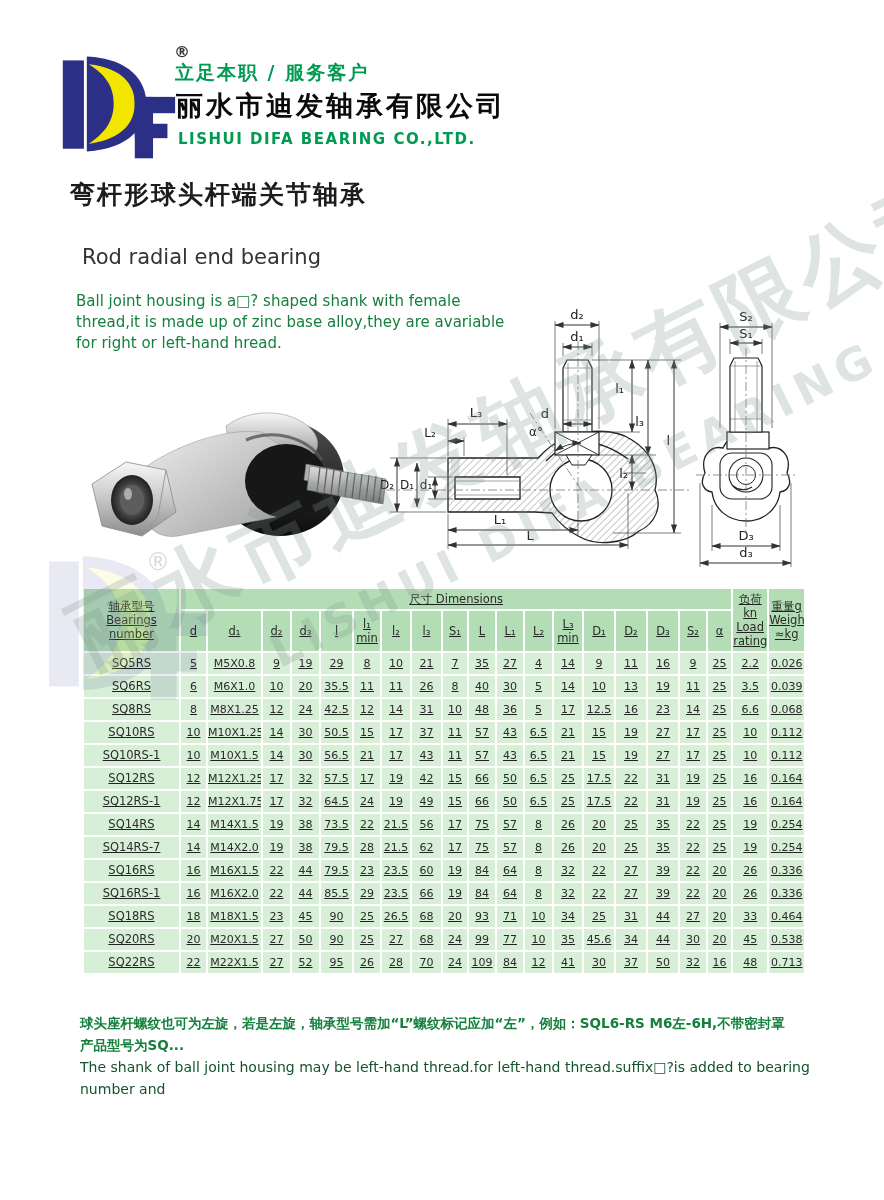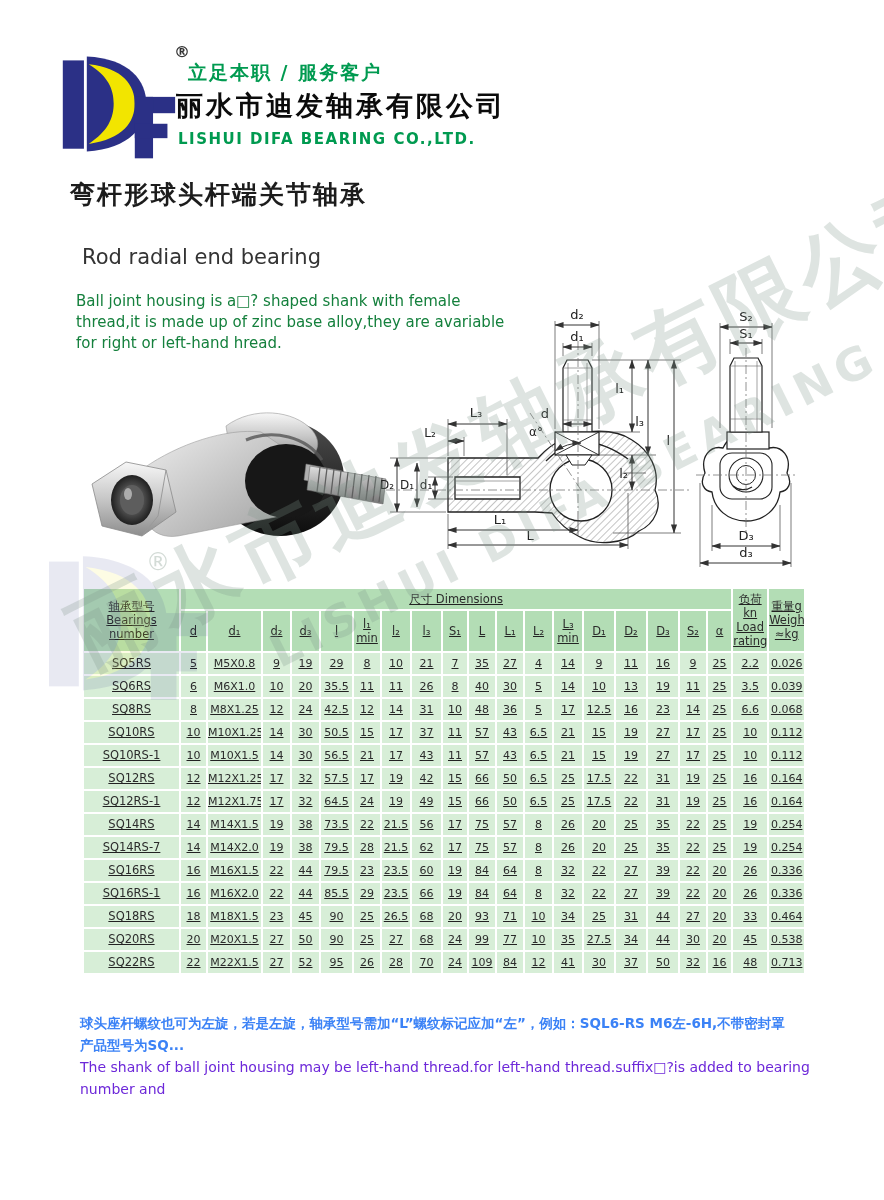--- a/index.html
+++ b/index.html
@@ -2,21 +2,21 @@
 <html><head>
 <meta charset="utf-8">
 <style>
   html,body { margin:0; padding:0; background:#fff; }
   .page { position:relative; width:884px; height:1200px; background:#fff; overflow:hidden;
           font-family:"DejaVu Sans","Liberation Sans",sans-serif; color:#222; }
   .abs { position:absolute; }
 
   
   .reg-mark   { left:174px; top:42px; font-size:16px; font-weight:700; color:#333; }
-  .slogan     { left:188px; top:60px; font-size:19px; font-weight:700; color:#009a50; letter-spacing:2px; }
+  .slogan     { left:175px; top:60px; font-size:19px; font-weight:700; color:#009a50; letter-spacing:2px; }
   .company-cn { left:176px; top:88px; font-size:27px; font-weight:700; color:#0b0b0b; letter-spacing:3px; }
   .company-en { left:178px; top:130px; font-size:15px; font-weight:700; color:#009a50; letter-spacing:1.5px; }
 
   
   .title-cn { left:70px; top:178px; font-size:25px; font-weight:700; color:#1c1c1c; letter-spacing:2px; }
   .title-en { left:82px; top:209px; font-size:21px; color:#333;margin-top:36px; }
   .desc-cn  { left:82px; top:242px; font-size:14.5px; font-weight:600; color:#333; line-height:23px; }
   .desc-en  { left:76px; top:291px; font-size:15px; color:#15803d; line-height:21px; }
 
   
@@ -32,22 +32,22 @@
   table.spec { border-collapse:collapse; table-layout:fixed; width:722px; font-size:11px; color:#2b2b2b; }
   table.spec th, table.spec td { border:2px solid #fff; text-align:center; padding:0; overflow:hidden; }
   table.spec th { background:#b3ddb5; font-weight:400; white-space:pre-line; line-height:1.22; font-size:11.5px; }
   table.spec td { background:#d7eed7; height:21px; line-height:21px; }
   tr.band th { height:20px; }
   tr.subhead th { height:40px; vertical-align:middle; }
   td.col-bearing { text-align:left; padding-left:6px; font-size:11.5px; }
 
   
   .notes { left:80px; top:1012px; width:740px; z-index:2; }
-  .note-cn { font-size:13.5px; font-weight:600; color:#3b82f6; line-height:22px; }
-  .note-en { font-size:14px; color:#6d28d9; line-height:22px; }
+  .note-cn { font-size:13.5px; font-weight:600; color:#15803d; line-height:22px; }
+  .note-en { font-size:14px; color:#14532d; line-height:22px; }
 
   
   svg text { font-family:"DejaVu Sans","Liberation Sans",sans-serif; font-size:13px; fill:#222; }
   svg text.sm { font-size:12px; }
 </style>
 </head>
 <body>
 
 <div class="page">
 
@@ -622,21 +622,21 @@
             <td>50</td>
             <td>90</td>
             <td>25</td>
             <td>27</td>
             <td>68</td>
             <td>24</td>
             <td>99</td>
             <td>77</td>
             <td>10</td>
             <td>35</td>
-            <td>27.5</td>
+            <td>45.6</td>
             <td>34</td>
             <td>44</td>
             <td>30</td>
             <td>20</td>
             <td>45</td>
             <td>0.538</td>
           </tr>
           <tr>
             <td class="col-bearing">SQ22RS</td>
             <td>22</td>

